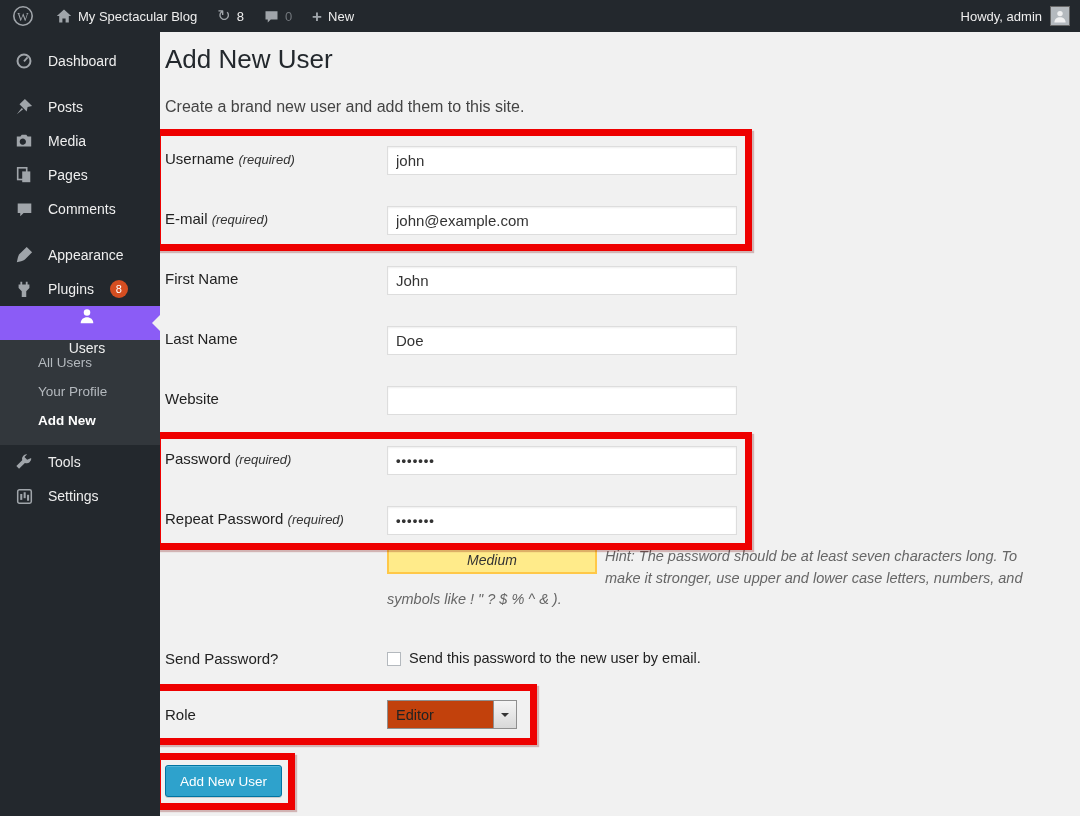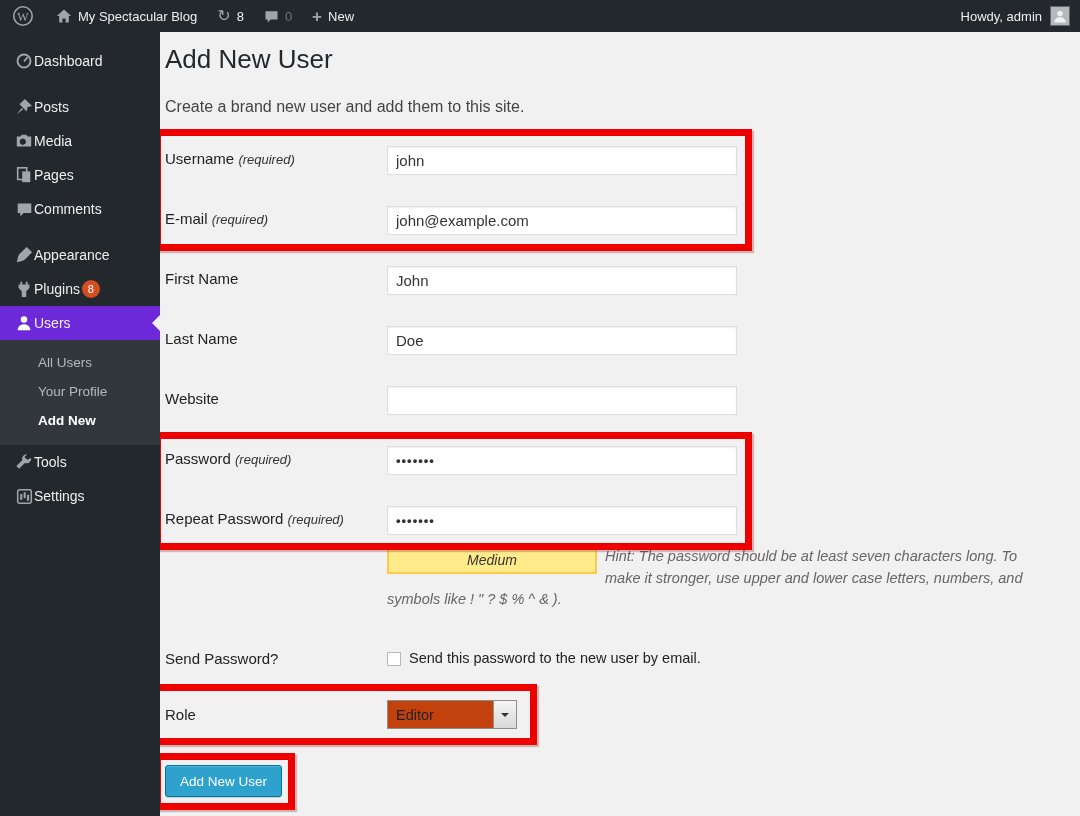--- a/index.html
+++ b/index.html
@@ -20,25 +20,25 @@
   .plus-glyph { color:#a0a5aa; font-size:17px; font-weight:bold; line-height:1; }
   .update-glyph { font-size:16px; line-height:1; }
   .howdy { color:#eee; margin-right:8px; }
   .avatar { width:20px; height:20px; background:#b4b9be; border:1px solid #666;
     display:flex; align-items:center; justify-content:center; }
 
   
   .sidebar { position:fixed; top:32px; left:0; width:160px; height:784px;
     background:#23282d; z-index:40; }
   .menu { padding-top:12px; }
-  .menu-item { height:34px; display:flex; align-items:center; gap:0;
+  .menu-item { height:34px; display:flex; align-items:center; gap:14px;
     padding:0 0 0 14px; color:#eee; font-size:14px; cursor:pointer; }
   .menu-item .mi-icon { width:20px; height:20px; color:#a0a5aa;
     display:flex; align-items:center; justify-content:center; flex:none; }
-  .menu-item.active { background:#6d28d9; position:relative; }
+  .menu-item.active { background:#8b5cf6; position:relative;flex-direction:column; }
   .menu-item.active .mi-icon { color:#fff; }
   .menu-item.active .menu-arrow { position:absolute; right:0; top:50%;
     margin-top:-8px; width:0; height:0; border:8px solid transparent;
     border-right-color:#f1f1f1; }
   .menu-spacer { height:12px; }
   .badge { background:#d54e21; color:#fff; font-size:11px; line-height:18px;
     min-width:18px; height:18px; border-radius:50%; text-align:center;
     padding:0 2px; margin-left:2px; }
   .submenu { background:#32373c; padding:8px 0 10px; }
   .submenu-item { display:block; padding:7px 0 7px 38px; font-size:13.5px;

